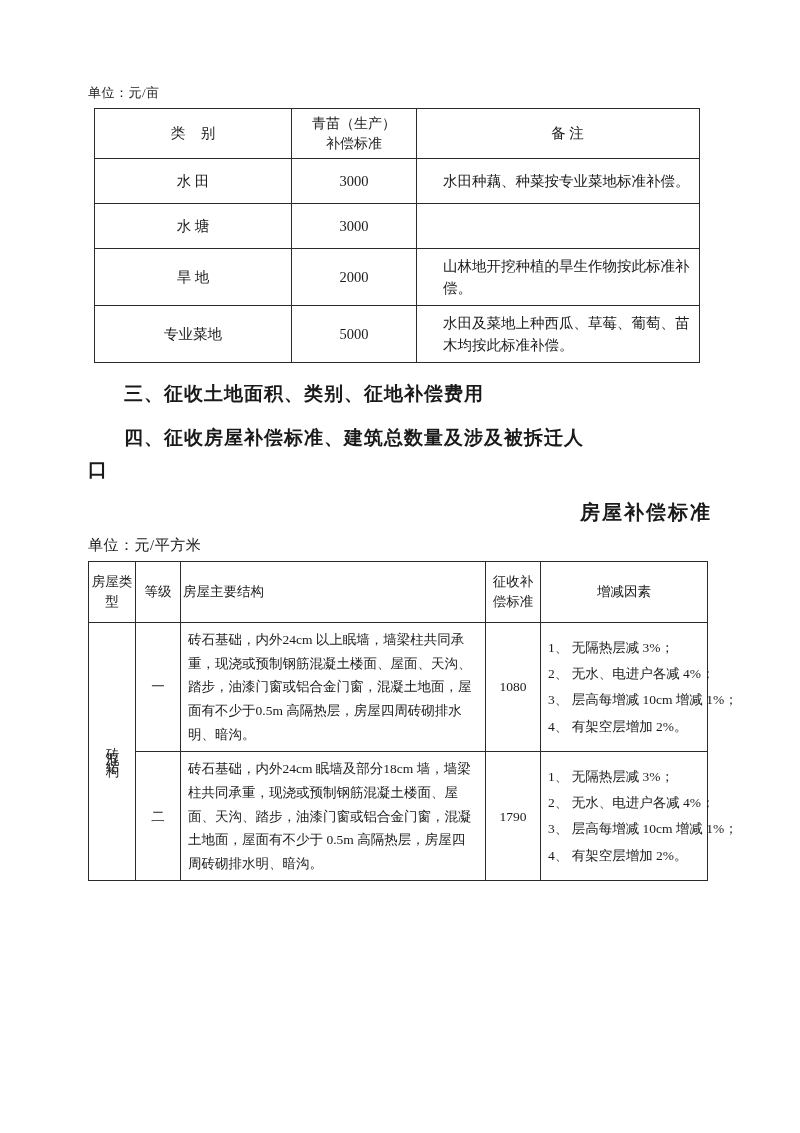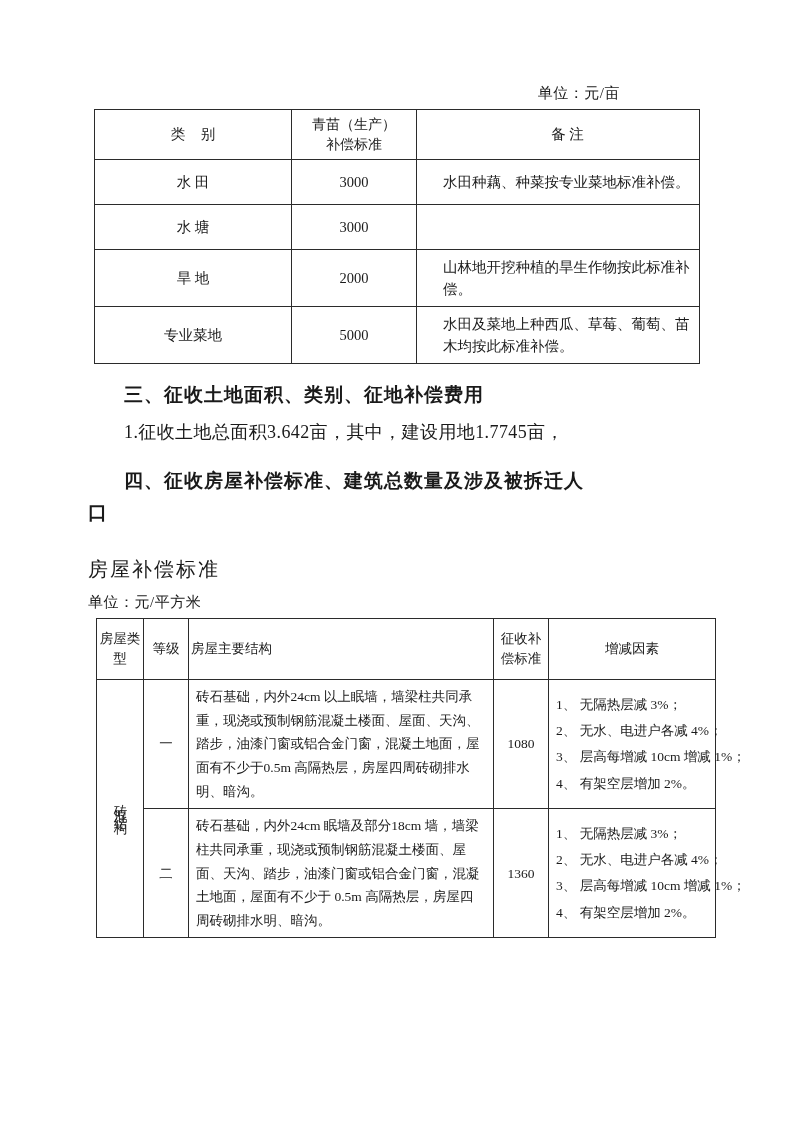--- a/index.html
+++ b/index.html
@@ -25,22 +25,22 @@
   }
   .content {
     position: absolute;
     left: 88px;
     top: 84px;
     width: 624px;
   }
 
   
   .unit-line {
-    text-align: right;
-    font-size: 15px;
+    text-align: left;
+    font-size: 13px;
     padding-right: 92px;
     margin-bottom: 6px;
     letter-spacing: 0.5px;
   }
   .unit-line-2 {
     font-size: 15px;
     padding-right: 92px;
     margin: 10px 0 6px 0;
     letter-spacing: 0.5px;
   }
@@ -86,30 +86,30 @@
     letter-spacing: 0.4px;
   }
   .para-cont {
     font-size: 18px;
     line-height: 2.0;
     text-indent: 0;
     margin: 0;
     letter-spacing: 0.4px;
   }
   .center-title {
-    text-align: left;
+    text-align: right;
     font-size: 20px;
-    font-weight: normal;
-    margin: 30px 0 6px 0;
+    font-weight: bold;
+    margin: 16px 0 6px 0;
     letter-spacing: 2px;
     font-family: "Liberation Sans", "DejaVu Sans", sans-serif;
   }
 
   
-  .t2 { width: 620px; margin-left: 8px; }
+  .t2 { width: 620px; margin-left: 0px; }
   .t2 td { font-size: 13.5px; line-height: 1.75; }
   .t2 .h-type { width: 42px; text-align: center; }
   .t2 .h-grade { width: 40px; text-align: center; }
   .t2 .h-struct { width: 300px; text-align: left; }
   .t2 .h-std { width: 50px; text-align: center; }
   .t2 .h-factor { text-align: left; }
   .t2 .hdr td { text-align: center; height: 54px; padding: 3px 2px; font-size: 13.5px; line-height: 1.5; }
   .vert {
     writing-mode: vertical-rl;
     text-orientation: upright;
@@ -165,21 +165,20 @@
         <tr class="row-tall">
           <td class="c1">专业菜地</td>
           <td class="c2">5000</td>
           <td class="c3">水田及菜地上种西瓜、草莓、葡萄、苗木均按此标准补偿。</td>
         </tr>
       </tbody>
     </table>
 
     <div class="sec-title">三、征收土地面积、类别、征地补偿费用</div>
 
-    <p class="para">1.征收土地总面积3.642亩，其中，建设用地1.7745亩，</p>
 
 
     <div class="sec-title">四、征收房屋补偿标准、建筑总数量及涉及被拆迁人</div>
     <div class="sec-title" style="text-indent:0; margin-top:0">口</div>
 
     <div class="center-title">房屋补偿标准</div>
 
     <div class="unit-line-2">单位：元/平方米</div>
 
     <table class="t2">
@@ -203,21 +202,21 @@
               <li>1、 无隔热层减 3%；</li>
               <li>2、 无水、电进户各减 4%；</li>
               <li>3、 层高每增减 10cm 增减 1%；</li>
               <li>4、 有架空层增加 2%。</li>
             </ul>
           </td>
         </tr>
         <tr>
           <td class="h-grade">二</td>
           <td class="h-struct">砖石基础，内外24cm 眠墙及部分18cm 墙，墙梁柱共同承重，现浇或预制钢筋混凝土楼面、屋面、天沟、踏步，油漆门窗或铝合金门窗，混凝土地面，屋面有不少于 0.5m 高隔热层，房屋四周砖砌排水明、暗沟。</td>
-          <td class="h-std">1360</td>
+          <td class="h-std">1790</td>
           <td class="h-factor">
             <ul class="factorlist">
               <li>1、 无隔热层减 3%；</li>
               <li>2、 无水、电进户各减 4%；</li>
               <li>3、 层高每增减 10cm 增减 1%；</li>
               <li>4、 有架空层增加 2%。</li>
             </ul>
           </td>
         </tr>
       </tbody>

